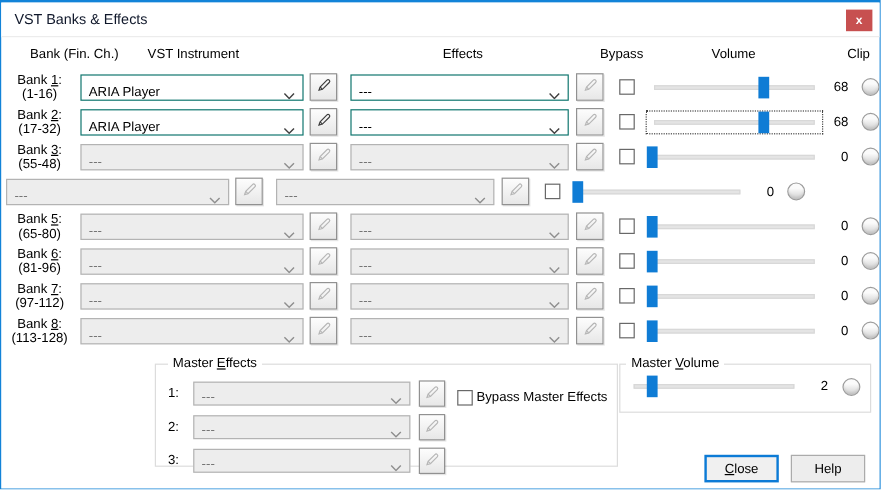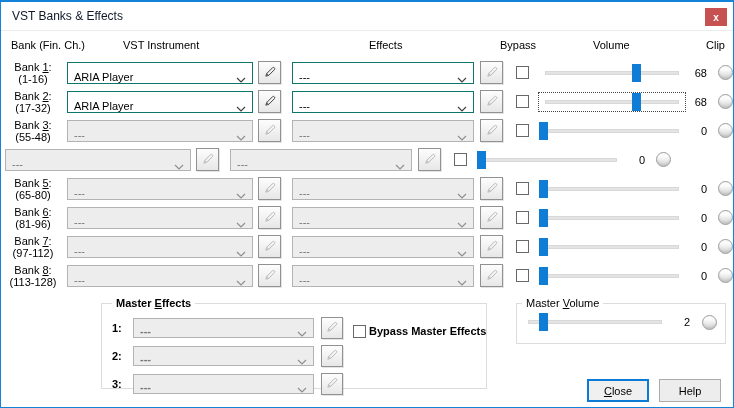--- a/index.html
+++ b/index.html
@@ -14,21 +14,21 @@
   .title{position:absolute;left:11px;top:7px;font-size:12px;color:#0f172a;}
   .win-close{
     position:absolute;right:6px;top:6px;width:22px;height:18px;
     background:#c75050;color:#fff;font-size:10px;font-weight:bold;
     display:flex;align-items:center;justify-content:center;cursor:default;
     font-family:"Liberation Sans",sans-serif;
   }
   
   .headers{position:relative;height:16px;margin-top:8px;}
   .headers span{position:absolute;top:0;white-space:nowrap;}
-  .h-bank{left:10px;} .h-inst{left:122px;} .h-fx{left:368px;}
+  .h-bank{left:24px;} .h-inst{left:122px;} .h-fx{left:368px;}
   .h-byp{left:499px;} .h-vol{left:592px;} .h-clip{left:705px;}
   
   .rows{margin-top:3px;}
   .bank-row{height:29px;display:flex;align-items:center;}
   .bank-label{width:60px;margin-left:2px;text-align:center;line-height:12px;white-space:nowrap;}
   .u{text-decoration:underline;}
   .combo{
     box-sizing:border-box;height:22px;border:1px solid #0f766e;background:#fff;
     display:flex;align-items:flex-end;justify-content:space-between;
     padding:0 6px 0 6px;
@@ -54,21 +54,21 @@
   .slider.focused{outline:1px dotted #444;}
   .vol{width:20px;text-align:right;margin-left:2px;}
   .clip{
     box-sizing:border-box;width:15px;height:15px;border-radius:50%;margin-left:11px;
     border:1px solid #9c9c9c;background:linear-gradient(#fbfbfb 30%,#cfcfcf);
     box-shadow:inset 0 -2px 2px rgba(0,0,0,0.08);
   }
   
   fieldset{position:absolute;box-sizing:border-box;border:1px solid #dcdcdc;margin:0;padding:2px 8px 4px 10px;background:#fff;}
   legend{padding:0 4px;font-size:11px;}
-  .fs-mfx{left:100px;top:295px;width:386px;height:92px;font-weight:bold;}
+  .fs-mfx{left:128px;top:295px;width:386px;height:92px;}
   .mfx-row{display:flex;align-items:center;margin-top:6px;}
   .mfx-row .slot-label{width:14px;text-align:left;}
   .combo.mfx{width:181px;height:20px;margin-left:7px;}
   .pbtn.mfx{width:22px;height:22px;margin-left:7px;}
   .mfx-bypass{position:absolute;left:251px;top:16px;display:flex;align-items:flex-start;}
   .mfx-bypass .cb{margin-left:0;}
   .mfx-bypass .cb-label{margin-left:3px;white-space:nowrap;}
   .fs-mvol{left:515px;top:295px;width:210px;height:47px;padding:2px 8px 0 5px;}
   .mvol-row{display:flex;align-items:center;margin-top:2px;}
   .mvol-row .slider{margin-left:0;}

